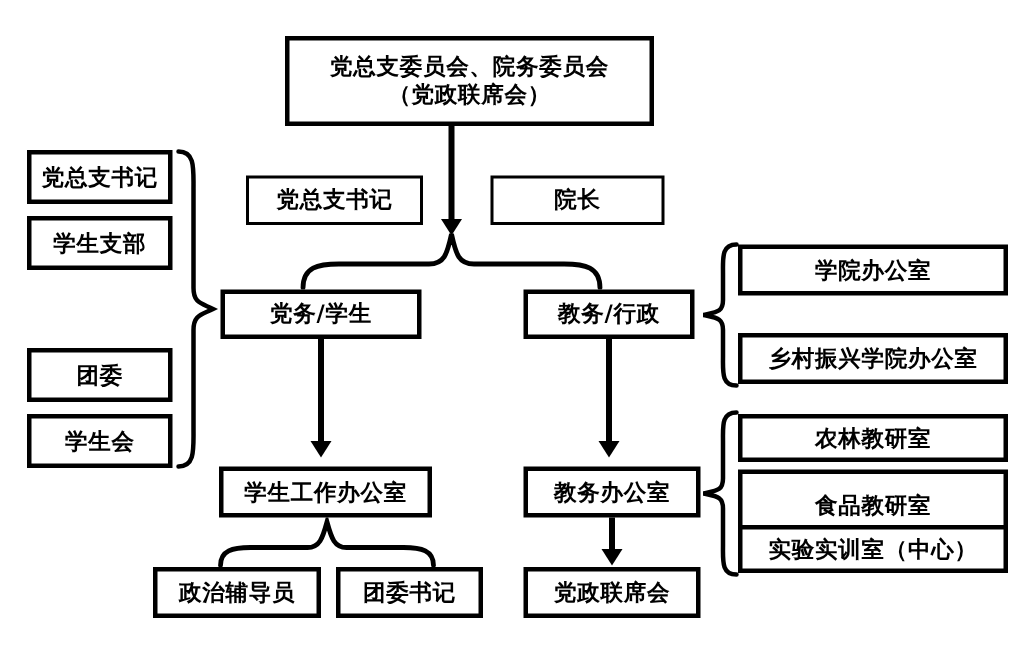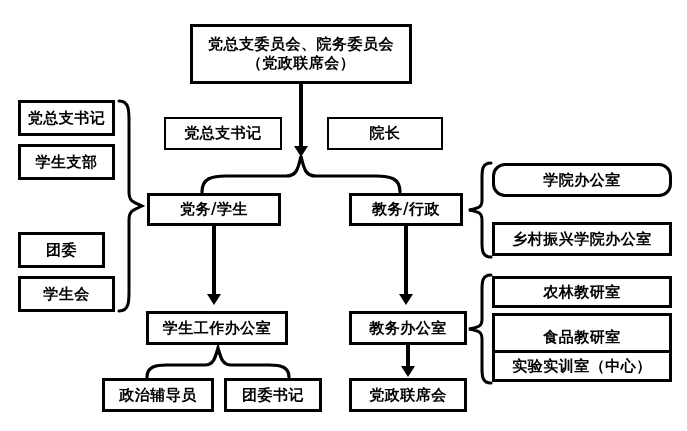--- a/index.html
+++ b/index.html
@@ -49,21 +49,21 @@
     position: absolute;
     pointer-events: none;
   }
   .brace svg { display: block; }
 </style>
 </head>
 <body>
 
 <div id="chart-root">
 
-  <div class="node thick two-line" style="left:190px; top:24px; width:222px; height:60px; font-size:15px; flex-direction:column;">
+  <div class="node thick two-line" style="left:190px; top:24px; width:246px; height:60px; font-size:15px; flex-direction:column;">
     <span>党总支委员会、院务委员会</span>
     <span>（党政联席会）</span>
   </div>
 
   <div class="connector vline" style="left:299px; top:84px; width:4px; height:64px;"></div>
   <div class="arrow-head" style="left:294px; top:146px;"></div>
 
   <div class="node" style="left:164px; top:117px; width:118px; height:33px; font-size:15px;">
     <span>党总支书记</span>
   </div>
@@ -86,41 +86,41 @@
   <div class="node thick" style="left:349px; top:193px; width:114px; height:33px; font-size:15px;">
     <span>教务/行政</span>
   </div>
 
   <div class="node thick" style="left:18px; top:100px; width:97px; height:36px; font-size:15px;">
     <span>党总支书记</span>
   </div>
   <div class="node thick" style="left:18px; top:144px; width:97px; height:36px; font-size:15px;">
     <span>学生支部</span>
   </div>
-  <div class="node thick" style="left:18px; top:232px; width:87px; height:36px; font-size:15px;">
+  <div class="node thick" style="left:18px; top:232px; width:97px; height:36px; font-size:15px;">
     <span>团委</span>
   </div>
   <div class="node thick" style="left:18px; top:276px; width:97px; height:36px; font-size:15px;">
     <span>学生会</span>
   </div>
 
   <div class="brace" style="left:116px; top:98px; width:30px; height:216px;">
     <svg width="30" height="216" viewBox="0 0 30 216">
       <path d="M3 3 C14 3, 13 14, 13 28 L13 94 C13 104, 18 104, 26 108
                C18 112, 13 112, 13 122 L13 188 C13 202, 14 213, 3 213" fill="none" stroke="#000000" stroke-width="3" stroke-linecap="round"></path>
     </svg>
   </div>
 
   <div class="connector vline" style="left:212px; top:226px; width:4px; height:72px;"></div>
   <div class="arrow-head" style="left:207px; top:294px;"></div>
 
   <div class="connector vline" style="left:404px; top:226px; width:4px; height:72px;"></div>
   <div class="arrow-head" style="left:399px; top:294px;"></div>
 
-  <div class="node thick" style="left:492px; top:163px; width:180px; height:34px; font-size:15px;border-radius:13px;">
+  <div class="node thick" style="left:492px; top:163px; width:180px; height:34px; font-size:15px;">
     <span>学院办公室</span>
   </div>
   <div class="node thick" style="left:492px; top:222px; width:180px; height:34px; font-size:15px;">
     <span>乡村振兴学院办公室</span>
   </div>
 
   <div class="brace" style="left:466px; top:160px; width:28px; height:100px;">
     <svg width="28" height="100" viewBox="0 0 28 100">
       <path d="M25 3 C15 3, 16 12, 16 22 L16 40 C16 48, 12 48, 3 50
                C12 52, 16 52, 16 60 L16 78 C16 88, 15 97, 25 97" fill="none" stroke="#000000" stroke-width="3" stroke-linecap="round"></path>

